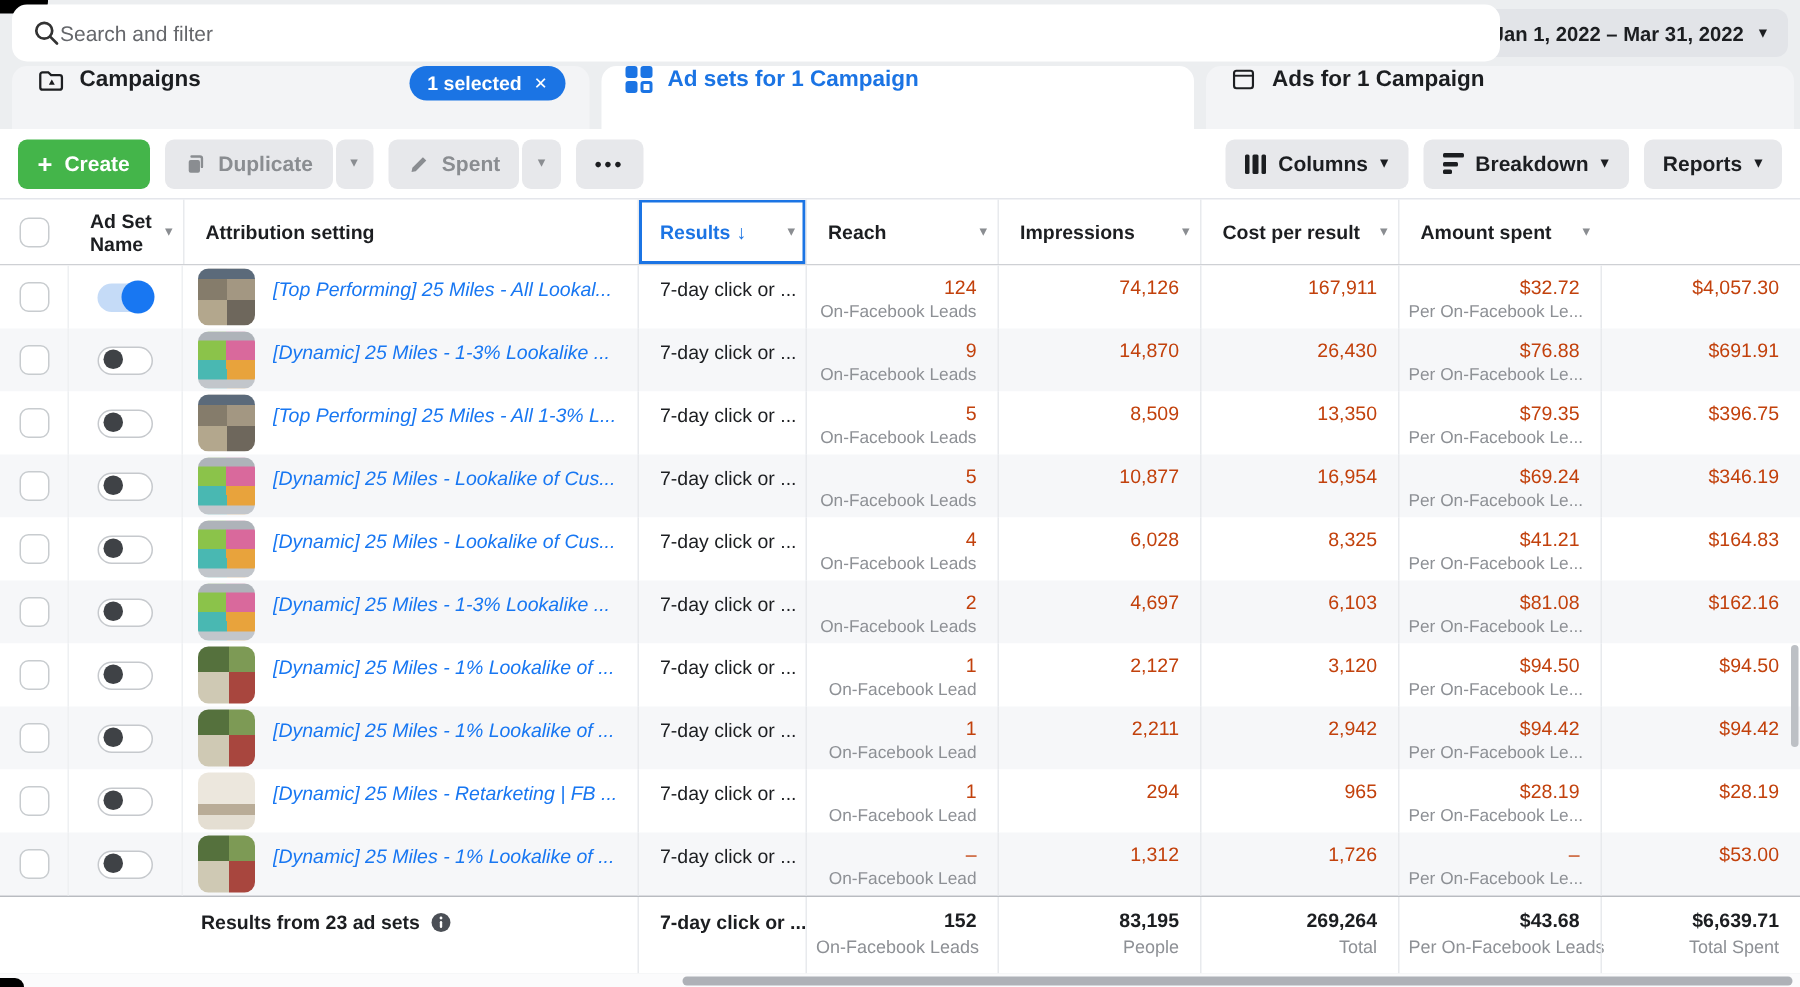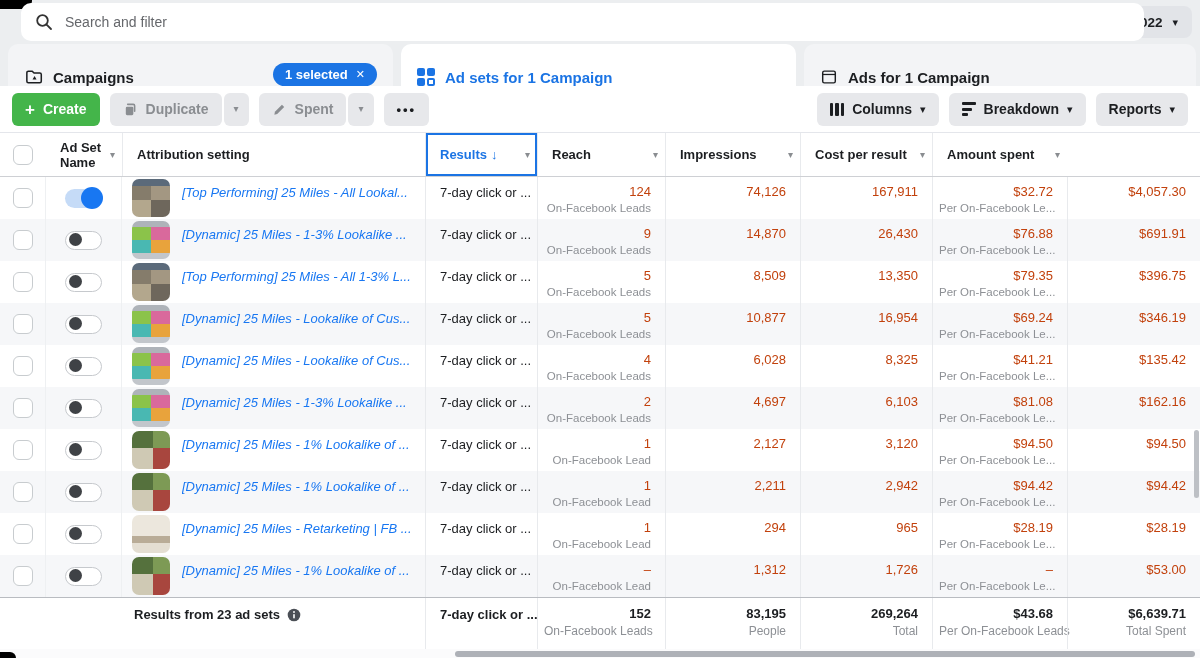--- a/index.html
+++ b/index.html
@@ -4,31 +4,31 @@
 <style>
   * { margin:0; padding:0; box-sizing:border-box; }
   html,body { width:1200px; height:658px; }
   body { font-family:"Liberation Sans","DejaVu Sans",sans-serif; background:#eceef0; color:#1c1e21; overflow:hidden; }
   .app { position:relative; width:1200px; height:658px; background:#eceef0; overflow:hidden; }
 
   
   .topbar { position:relative; height:44px; background:#eceef0; }
   .corner-artifact-top { position:absolute; left:0; top:0; width:32px; height:9px; background:#000; border-bottom-right-radius:8px; }
   .corner-artifact-bottom { position:absolute; left:0; bottom:0; width:16px; height:6px; background:#000; border-top-right-radius:8px; z-index:40; }
-  .searchbar { position:absolute; left:21px; top:3px; width:1123px; height:38px; background:#fff; border-radius:10px; display:flex; align-items:center; gap:12px; padding:0 14px; z-index:2; }
+  .searchbar { position:absolute; left:8px; top:3px; width:992px; height:38px; background:#fff; border-radius:10px; display:flex; align-items:center; padding:0 14px; z-index:2; }
   .searchbar svg { flex:0 0 auto; }
   .searchbar input { border:none; outline:none; background:transparent; font-family:inherit; font-size:14px; color:#1c1e21; width:800px; }
   .searchbar input::placeholder { color:#65676b; }
   .datepicker { position:absolute; right:8px; top:6px; height:32px; background:#e2e4e8; border-radius:8px; display:flex; align-items:center; gap:10px; padding:0 14px; font-size:13.5px; font-weight:700; color:#1c1e21; cursor:pointer; }
   .caret { font-size:11px; color:#1c1e21; line-height:1; }
   .caret.gray { color:#8a8d91; font-size:10px; }
 
   
   .tabsrow { position:relative; height:42px; display:flex; gap:8px; padding-left:8px; background:#eceef0; }
-  .tab { height:42px; border-radius:10px 10px 0 0; background:#f3f4f6; display:flex; align-items:flex-end; gap:10px; padding:0 16px; font-size:15px; font-weight:700; color:#1c1e21; cursor:pointer; }
+  .tab { height:42px; border-radius:10px 10px 0 0; background:#f3f4f6; display:flex; align-items:flex-start; gap:10px; padding:0 16px; font-size:15px; font-weight:700; color:#1c1e21; cursor:pointer; }
   .tab-campaigns { width:385px; }
   .tab-adsets { width:395px; background:#fff; color:#1b74e4; }
   .tab-ads { width:392px; }
   .pill { margin-left:auto; background:#1b74e4; color:#fff; font-size:13px; font-weight:700; border-radius:999px; padding:4px 12px; display:flex; align-items:center; gap:8px; }
   .pill .x { font-size:11px; cursor:pointer; }
   .gridicon { display:grid; grid-template-columns:8px 8px; grid-template-rows:8px 8px; gap:2px; }
   .gridicon i { background:#1b74e4; border-radius:2px; }
   .gridicon i.hollow { background:transparent; border:2px solid #1b74e4; }
 
   
@@ -393,21 +393,21 @@
             <div class="val">6,028</div>
           </div>
           <div class="cell c-stat">
             <div class="val">8,325</div>
           </div>
           <div class="cell c-stat">
             <div class="val">$41.21</div>
             <div class="sub">Per On-Facebook Le...</div>
           </div>
           <div class="cell c-stat">
-            <div class="val">$135.42</div>
+            <div class="val">$164.83</div>
           </div>
         </div>
         <div class="grid trow alt">
           <div class="cell c-check">
             <span class="checkbox"></span>
           </div>
           <div class="cell c-toggle">
             <span class="toggle off">
               <span class="knob"></span>
             </span>

